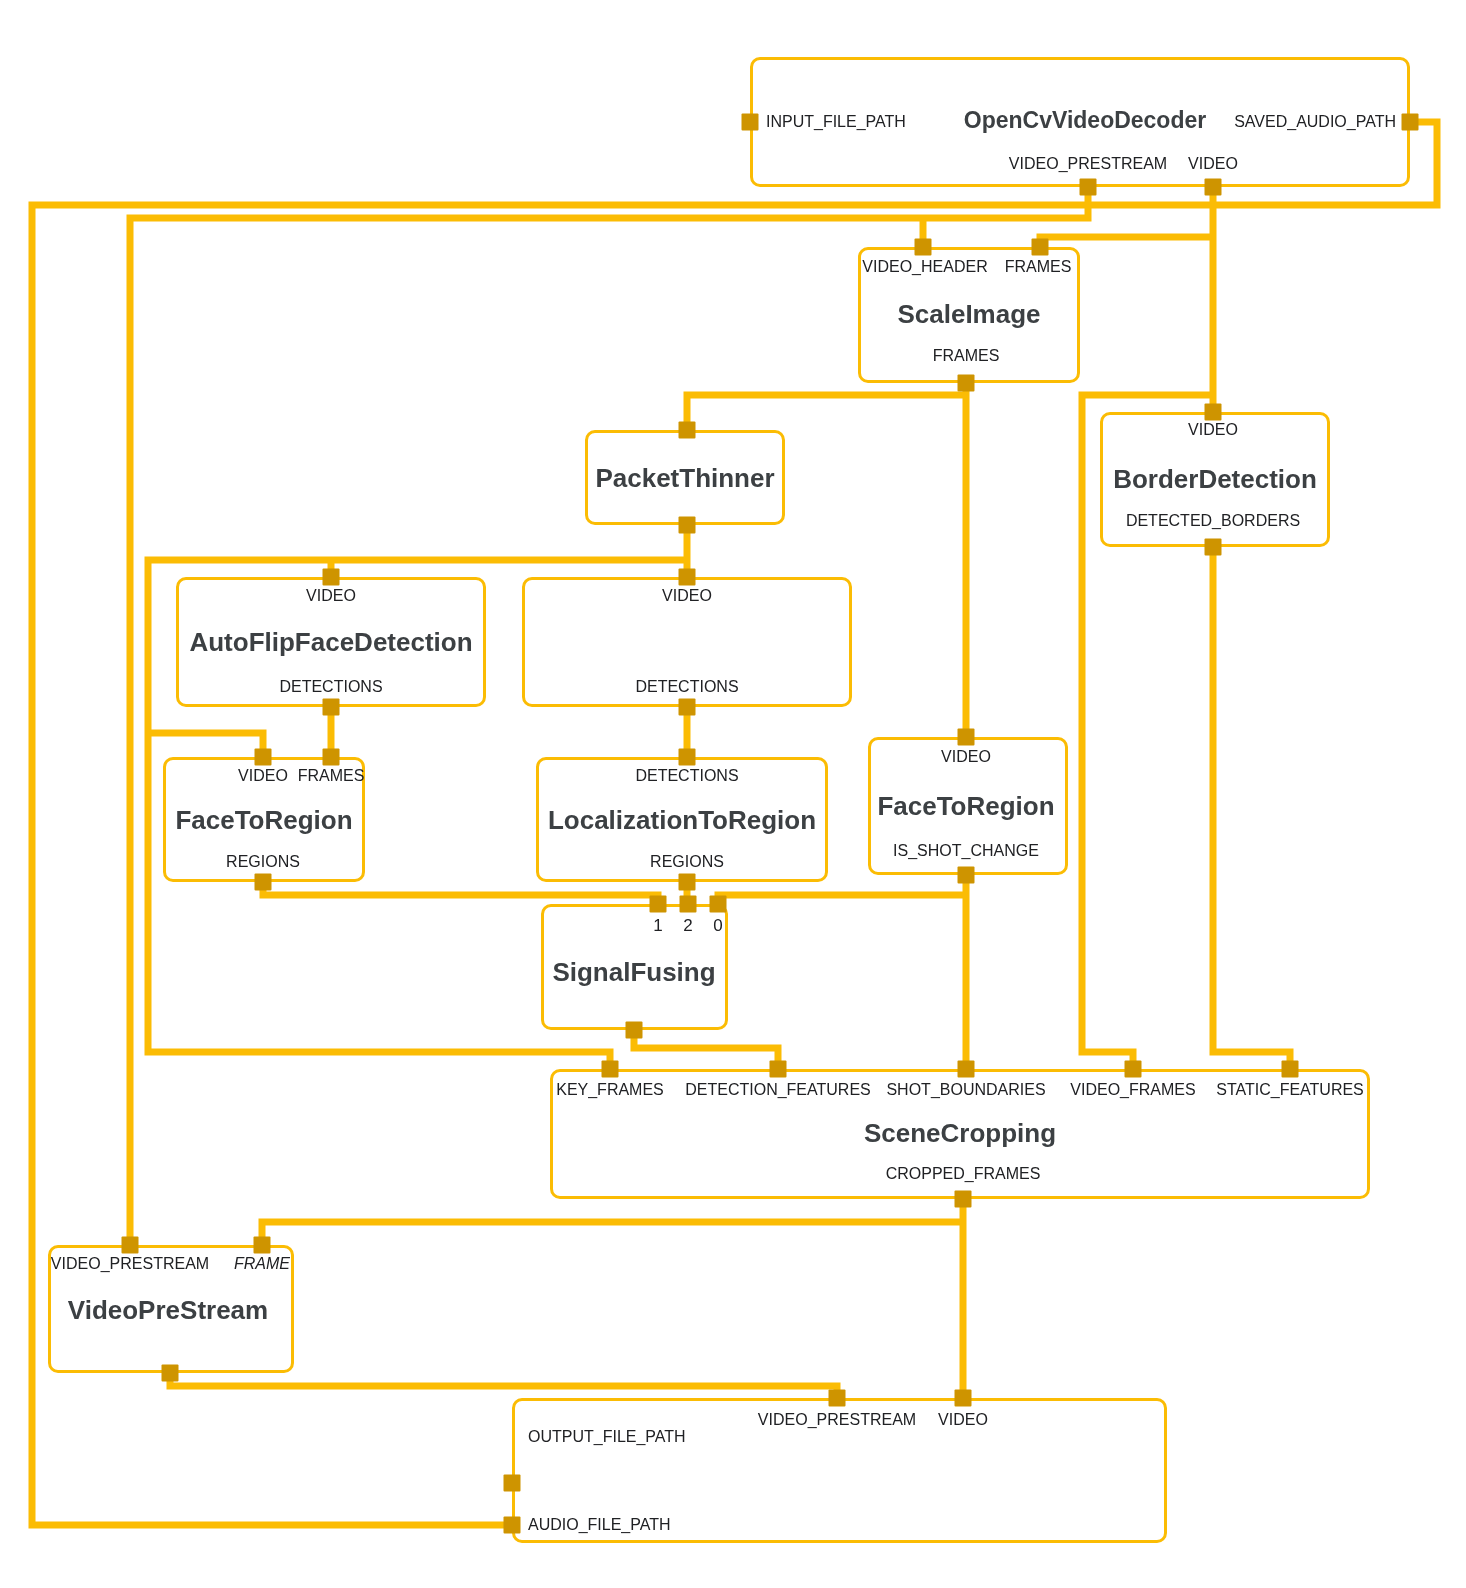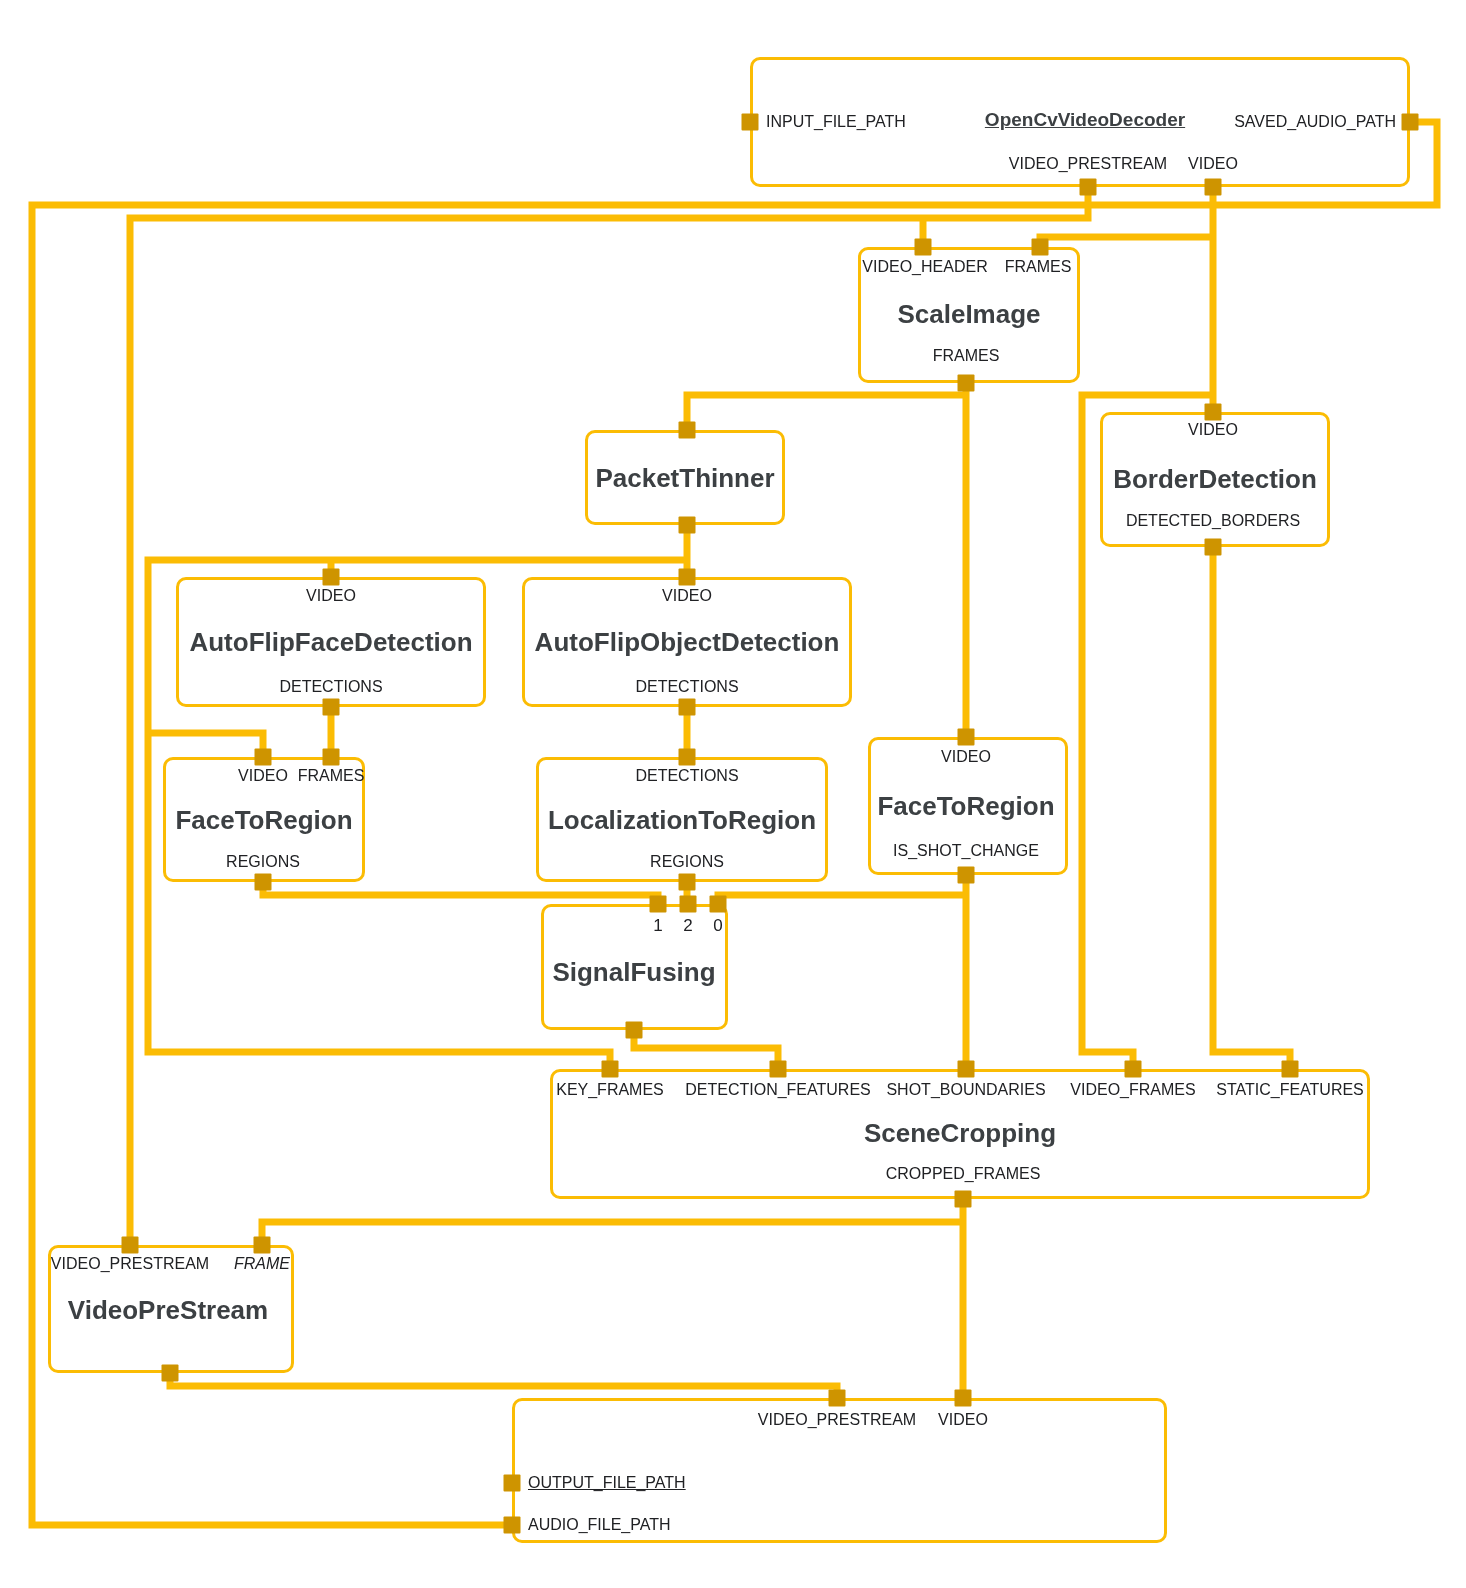--- a/index.html
+++ b/index.html
@@ -28,21 +28,21 @@
     font-size:16px; color:#202124; white-space:nowrap;
     transform: translate(-50%,-50%);
   }
   .lbl.left  { transform: translate(0,-50%); }
   .lbl.right { transform: translate(-100%,-50%); }
   .title {
     position:absolute; z-index:3;
     font-size:26px; font-weight:700; color:#3C4043; white-space:nowrap;
     transform: translate(-50%,-50%);
   }
-  .title.big { font-size:19px;text-decoration:underline; }
+  .title.big { font-size:23px; }
   .num { font-size:17px; }
 </style>
 </head>
 <body>
 
 <div class="canvas">
 
   <svg class="edges" width="1466" height="1588" viewBox="0 0 1466 1588">
     <path d="M1410,122 L1437,122 L1437,205 L32,205 L32,1525 L512,1525"></path>
     <path d="M1088,187 L1088,218 L130,218 L130,1245"></path>
@@ -111,21 +111,20 @@
   <span class="port" style="left:1213px;top:412px;"></span>
   <span class="port" style="left:1213px;top:547px;"></span>
 
   <div class="lbl" style="left:331px;top:596px;">VIDEO</div>
   <div class="title" style="left:331px;top:642px;">AutoFlipFaceDetection</div>
   <div class="lbl" style="left:331px;top:687px;">DETECTIONS</div>
   <span class="port" style="left:331px;top:577px;"></span>
   <span class="port" style="left:331px;top:707px;"></span>
 
   <div class="lbl" style="left:687px;top:596px;">VIDEO</div>
-  <div class="title" style="left:687px;top:642px;">AutoFlipObjectDetection</div>
   <div class="lbl" style="left:687px;top:687px;">DETECTIONS</div>
   <span class="port" style="left:687px;top:577px;"></span>
   <span class="port" style="left:687px;top:707px;"></span>
 
   <div class="lbl" style="left:263px;top:776px;">VIDEO</div>
   <div class="lbl" style="left:331px;top:776px;">FRAMES</div>
   <div class="title" style="left:264px;top:820px;">FaceToRegion</div>
   <div class="lbl" style="left:263px;top:862px;">REGIONS</div>
   <span class="port" style="left:263px;top:757px;"></span>
   <span class="port" style="left:331px;top:757px;"></span>
@@ -168,20 +167,20 @@
 
   <div class="lbl" style="left:130px;top:1264px;">VIDEO_PRESTREAM</div>
   <div class="lbl" style="left:262px;top:1264px;font-style:italic;">FRAME</div>
   <div class="title" style="left:168px;top:1310px;">VideoPreStream</div>
   <span class="port" style="left:130px;top:1245px;"></span>
   <span class="port" style="left:262px;top:1245px;"></span>
   <span class="port" style="left:170px;top:1373px;"></span>
 
   <div class="lbl" style="left:837px;top:1420px;">VIDEO_PRESTREAM</div>
   <div class="lbl" style="left:963px;top:1420px;">VIDEO</div>
-  <div class="lbl left" style="left:528px;top:1483px;text-decoration:underline;">OUTPUT_FILE_PATH</div>
+  <div class="lbl left" style="left:528px;top:1437px;">OUTPUT_FILE_PATH</div>
   <div class="lbl left" style="left:528px;top:1525px;">AUDIO_FILE_PATH</div>
   <span class="port" style="left:837px;top:1398px;"></span>
   <span class="port" style="left:963px;top:1398px;"></span>
   <span class="port" style="left:512px;top:1483px;"></span>
   <span class="port" style="left:512px;top:1525px;"></span>
 
 </div>
 
 </body></html>

